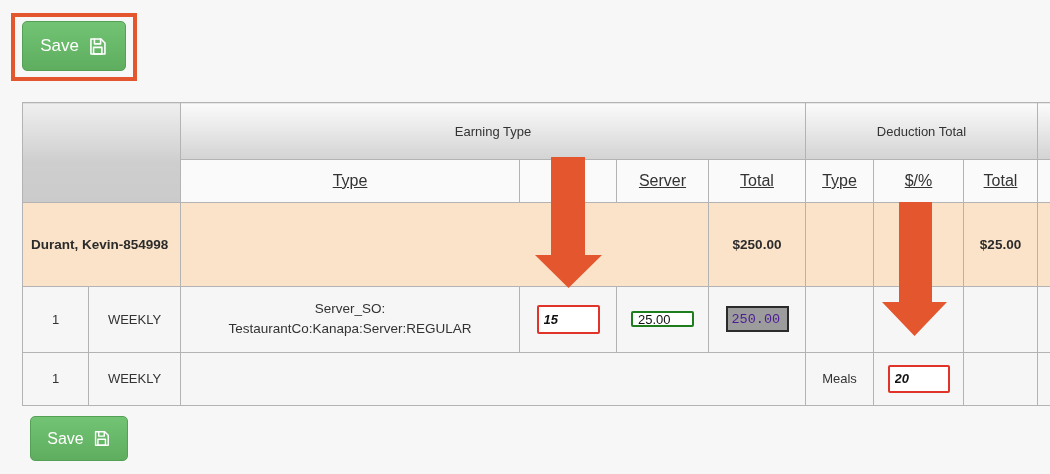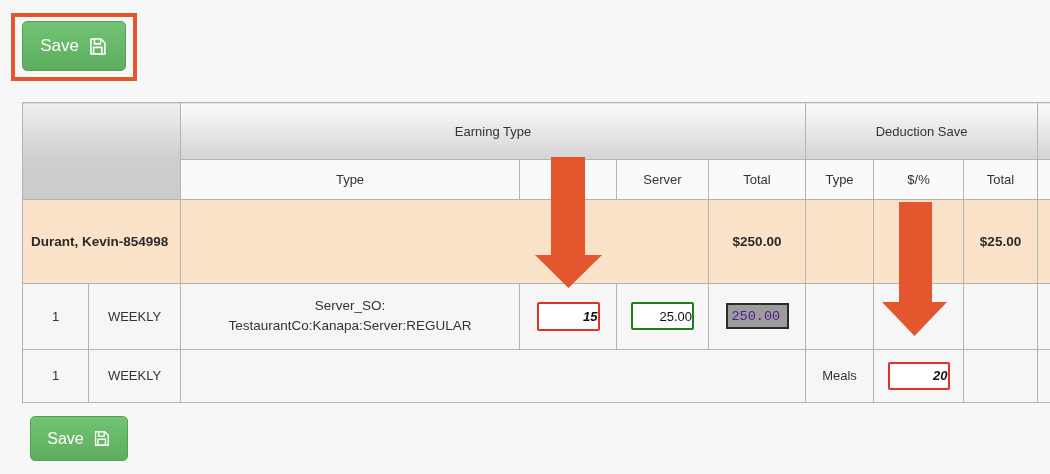--- a/index.html
+++ b/index.html
@@ -67,21 +67,22 @@
   tr.data-row-2{height:41px;}
   .group-hdr{
     background:linear-gradient(#fbfbfb, #d3d3d3);
     font-size:13px;
   }
   .corner-hdr{
     background:linear-gradient(#efefef, #cecece 60%, #cbcbcb);
   }
   .sub-hdr{
     background:#fafafa;
-    font-size:13px;
+    font-size:16px;
+    text-decoration:underline;
   }
   tr.summary-row td{
     background:var(--summary_row_bg);
     font-weight:bold;
     font-size:13.5px;
     color:#2b2b2b;
   }
   td.employee-cell{
     text-align:left !important;
     padding-left:8px !important;
@@ -97,32 +98,31 @@
     line-height:1.5;
     font-size:13.5px;
   }
   input.cell-input{
     font-family:"Liberation Sans", sans-serif;
     box-sizing:border-box;
     background:#fff;
     font-size:13px;
     padding:0 0 0 5px;
     outline:none;
-    text-align:right;
   }
   .input-red{
     width:63px;height:29px;
     border:2px solid var(--input_invalid_border);
     border-radius:2px;
     font-weight:bold;font-style:italic;
     color:#111;
   }
   .input-red-2{width:62px;height:28px;}
   .input-green{
-    width:63px;height:28px;
+    width:63px;height:16px;
     border:2px solid var(--input_valid_border);
     border-radius:2px;
     color:#111;
   }
   .box-readonly{
     display:inline-flex;align-items:center;
     box-sizing:border-box;
     width:63px;height:26px;
     background:var(--readonly_bg);
     border:2px solid #2b2b2b;
@@ -163,21 +163,21 @@
         <col style="width:97px">
       <col style="width:68px">
         <col style="width:90px">
         <col style="width:74px">
       <col style="width:26px">
     </colgroup>
     <tbody>
         <tr class="group-row">
       <th class="corner-hdr" colspan="2" rowspan="2"></th>
       <th class="group-hdr" colspan="4">Earning Type</th>
-      <th class="group-hdr" colspan="3">Deduction Save</th>
+      <th class="group-hdr" colspan="3">Deduction Total</th>
       <th class="group-hdr"></th>
     </tr>
     <tr class="sub-row">
       <th class="sub-hdr">Type</th>
       <th class="sub-hdr"></th>
       <th class="sub-hdr">Server</th>
       <th class="sub-hdr">Total</th>
       <th class="sub-hdr">Type</th>
       <th class="sub-hdr">$/%</th>
       <th class="sub-hdr">Total</th>

